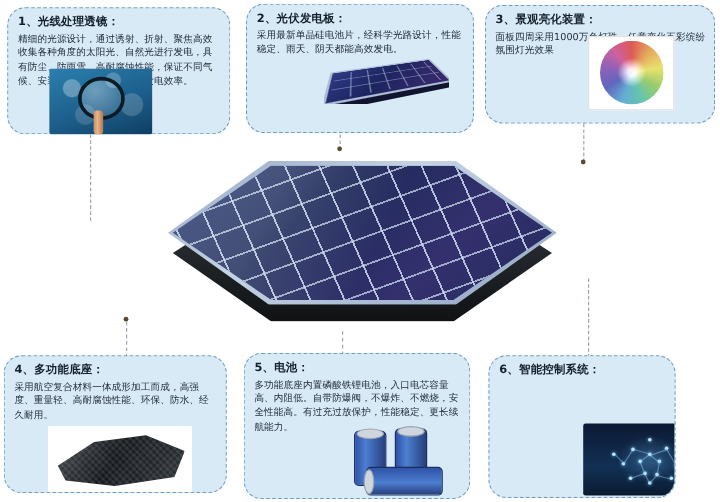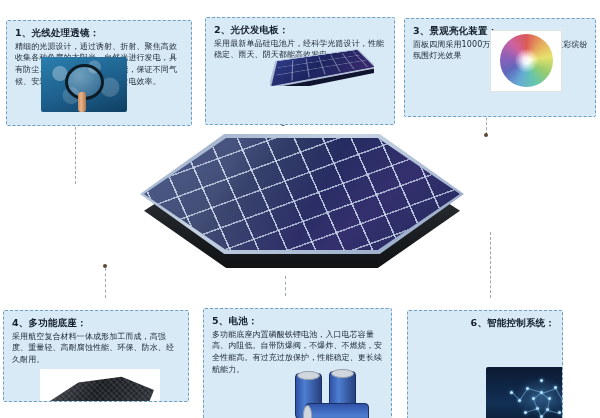--- a/index.html
+++ b/index.html
@@ -8,25 +8,24 @@
     background:#ffffff;
     font-family:"DejaVu Sans","Liberation Sans",sans-serif;
   }
   .stage{position:absolute;inset:0;}
 
   
   .panel{
     position:absolute;
     background:#d9eaf7;
     border:1px dashed #6f9fc0;
-    border-radius:2px;
+    border-radius:15px;
     box-sizing:border-box;
     padding:6px 7px 4px 8px;
     overflow:hidden;
-    margin-top:14px;
   }
   .panel-title{
     font-size:9.5px;
     font-weight:bold;
     color:#14202b;
     letter-spacing:.2px;
     margin:0 0 2px 0;
     line-height:1.25;
     white-space:nowrap;
   }
@@ -39,23 +38,23 @@
   }
   .panel-fig{
     position:absolute;
     overflow:hidden;
   }
 
   
   #panel-1{left:6px;  top:6px;   width:186px;height:106px;}
   #panel-2{left:205px;top:3px;   width:190px;height:108px;}
   #panel-3{left:404px;top:4px;   width:192px;height:99px;}
-  #panel-4{left:3px;  top:296px; width:186px;height:92px;}
+  #panel-4{left:3px;  top:296px; width:186px;height:115px;}
   #panel-5{left:203px;top:294px; width:189px;height:122px;}
-  #panel-6{left:407px;top:296px; width:156px;height:119px;text-align:right;}
+  #panel-6{left:407px;top:296px; width:156px;height:119px;}
 
   
   
   #fig-1{left:41px;top:57px;width:86px;height:55px;border-radius:2px;
     background:
       radial-gradient(circle at 22% 30%, rgba(255,255,255,.30) 0 7px, transparent 8px),
       radial-gradient(circle at 62% 18%, rgba(255,255,255,.22) 0 6px, transparent 7px),
       radial-gradient(circle at 80% 55%, rgba(255,255,255,.18) 0 9px, transparent 10px),
       radial-gradient(circle at 35% 70%, rgba(255,255,255,.15) 0 8px, transparent 9px),
       linear-gradient(160deg,#2b7fae 0%,#1d5f8c 55%,#0f3f63 100%);

